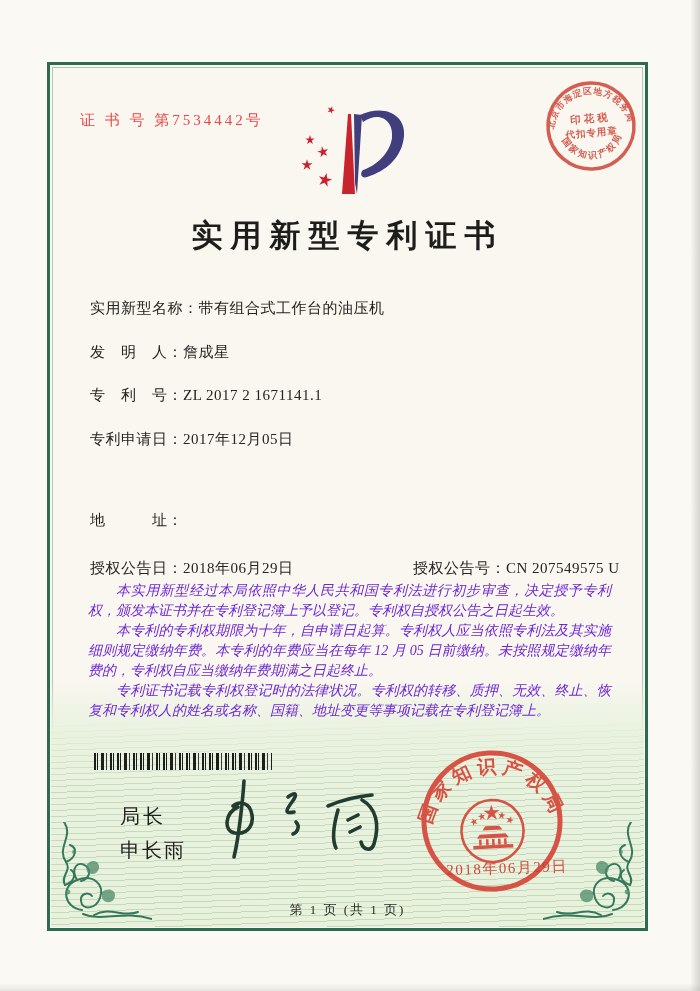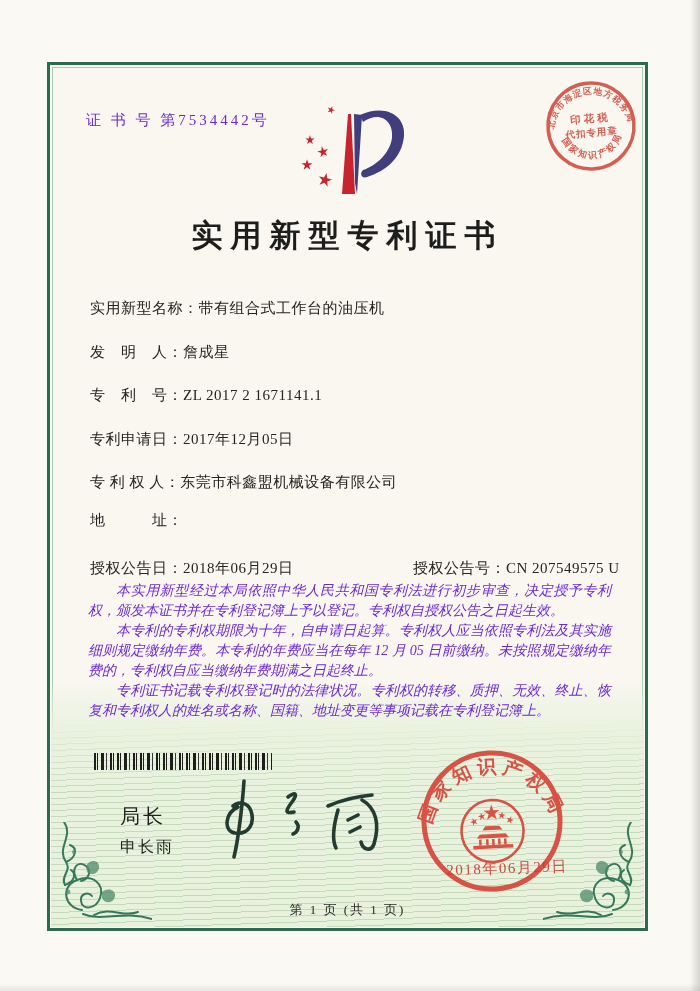--- a/index.html
+++ b/index.html
@@ -40,21 +40,21 @@
     background:linear-gradient(180deg, rgba(233,242,223,0) 0%, rgba(233,242,223,.55) 10%, #e9f2df 22%, #e7f1dc 100%);
   }
   .green-stripes{
     position:absolute;left:0;right:0;bottom:0;top:40px;
     background:repeating-linear-gradient(178deg, rgba(160,195,150,.5) 0px, rgba(160,195,150,.5) 1px, rgba(160,195,150,0) 1px, rgba(160,195,150,0) 6px);
     -webkit-mask-image:linear-gradient(180deg, transparent 0, #000 70px);
     mask-image:linear-gradient(180deg, transparent 0, #000 70px);
   }
   .cert-number{
     position:absolute;left:30px;top:46px;
-    font-size:15px;color:#6d28d9;letter-spacing:3px;margin-left:6px;
+    font-size:15px;color:#ef4444;letter-spacing:3px;
   }
   .tax-stamp{
     position:absolute;left:494px;top:14px;width:94px;height:94px;
     opacity:.88;transform:rotate(-5deg);
   }
   .cnipa-logo{
     position:absolute;left:246px;top:36px;width:122px;height:102px;
   }
   .doc-title{
     position:absolute;left:0;right:0;top:150px;
@@ -85,21 +85,21 @@
       #1d1d1b 16px 18px, transparent 18px 19px,
       #1d1d1b 19px 20px, transparent 20px 23px);
   }
   .director-title{
     position:absolute;left:70px;top:738px;
     font-size:20px;color:#1f1f1d;letter-spacing:3px;
     font-family:"Liberation Sans","DejaVu Sans",sans-serif;
   }
   .director-name{
     position:absolute;left:70px;top:772px;
-    font-size:16px;color:#1f1f1d;letter-spacing:2px;
+    font-size:20px;color:#1f1f1d;letter-spacing:2px;
     font-family:"Liberation Sans","DejaVu Sans",sans-serif;
   }
   .signature{
     position:absolute;left:158px;top:698px;width:205px;height:112px;
   }
   .agency-seal{
     position:absolute;left:367px;top:681px;width:150px;height:150px;
     opacity:.93;transform:rotate(-3deg);
   }
   .seal-date{
@@ -205,23 +205,20 @@
         <span class="lbl">实用新型名称：</span><span class="val">带有组合式工作台的油压机</span>
       </div>
       <div class="frow" style="top:278px">
         <span class="lbl">发　明　人：</span><span class="val">詹成星</span>
       </div>
       <div class="frow" style="top:321px">
         <span class="lbl">专　利　号：</span><span class="val">ZL 2017 2 1671141.1</span>
       </div>
       <div class="frow" style="top:365px">
         <span class="lbl">专利申请日：</span><span class="val">2017年12月05日</span>
-      </div>
-      <div class="frow" style="top:408px">
-        <span class="lbl">专 利 权 人：</span><span class="val">东莞市科鑫盟机械设备有限公司</span>
       </div>
       <div class="frow" style="top:446px">
         <span class="lbl">地　　　址：</span>
       </div>
       <div class="frow" style="top:494px;right:0">
         <span class="lbl">授权公告日：</span><span class="val">2018年06月29日</span>
         <span class="grant-right"><span class="lbl">授权公告号：</span><span class="val">CN 207549575 U</span></span>
       </div>
     </div>
 

